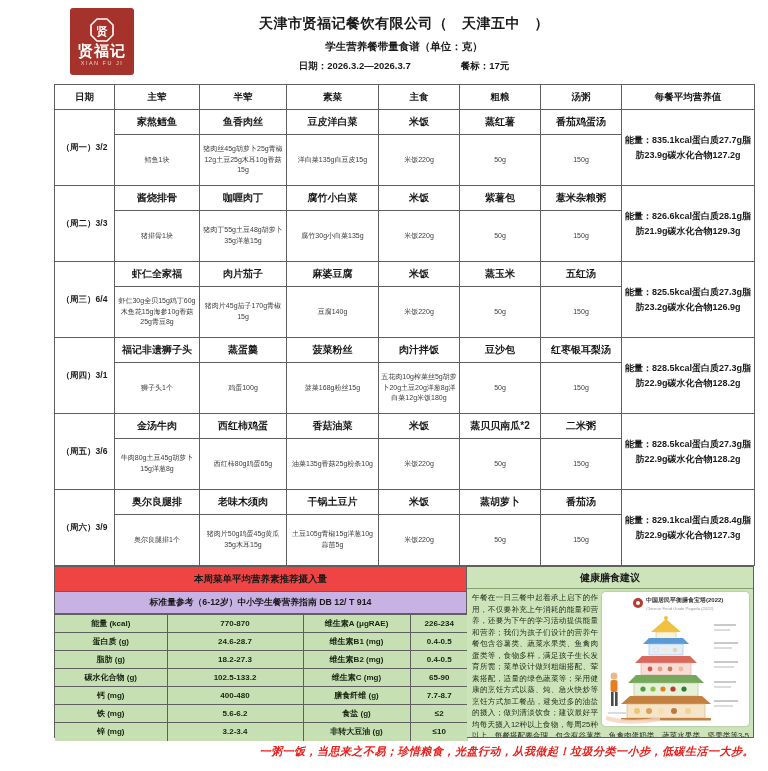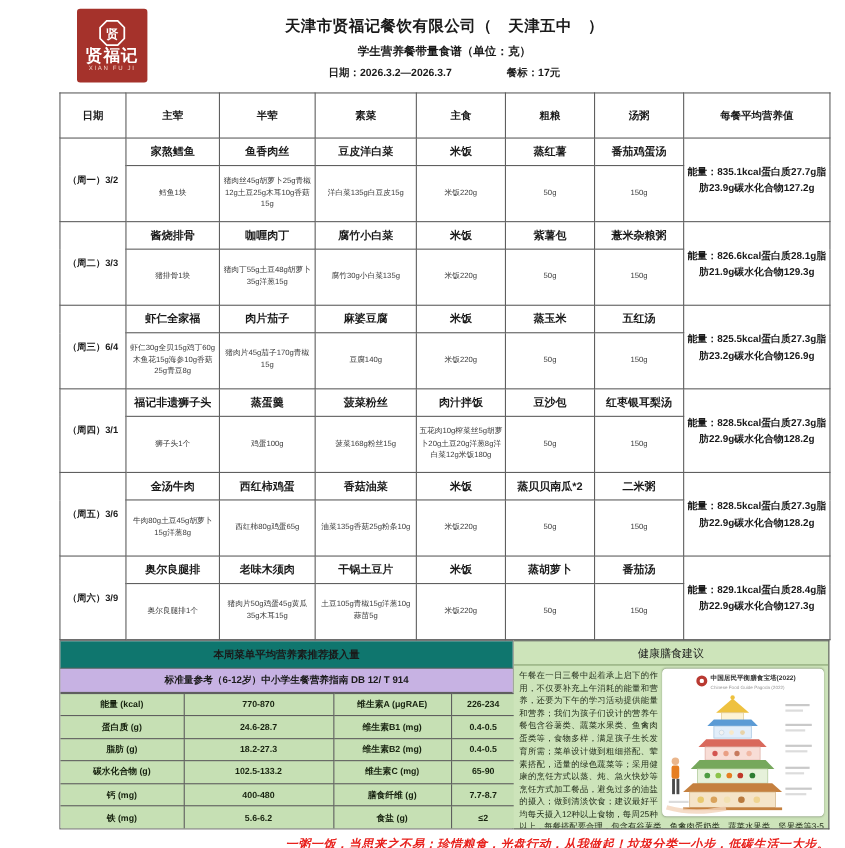--- a/index.html
+++ b/index.html
@@ -25,52 +25,52 @@
   .t1 { font-size:14px; font-weight:bold; letter-spacing:0.5px; }
   .t2 { font-size:10.5px; font-weight:bold; margin-top:7px; }
   .t3 { font-size:9.5px; font-weight:bold; margin-top:6px; display:flex; justify-content:center; gap:50px; }
 
   
   table.menu { width:700px; border-collapse:collapse; table-layout:fixed; }
   table.menu th, table.menu td {
     border:1px solid #5f5f5f; text-align:center; vertical-align:middle; padding:1px 2px;
     overflow:hidden;
   }
-  table.menu th { font-size:9.5px; height:41px; font-weight:bold; }
+  table.menu th { font-size:9.5px; height:25px; font-weight:bold; }
   td.dish-name { font-size:10px; font-weight:bold; height:25px; }
   td.dish-detail { font-size:7px; color:#3a3a3a; height:51px; line-height:1.55; padding:1px 3px; }
   td.date-cell { font-size:8.5px; font-weight:bold; }
   td.nutri-cell { font-size:9px; font-weight:bold; line-height:1.6; padding:0 7px; text-align:center; }
 
   
   .bottom { display:flex; width:700px; height:172px; }
   .std { width:413px; border:1px solid #5f5f5f; display:flex; flex-direction:column; }
   .std-title {
-    background:#0f766e; font-weight:bold; font-size:9.5px; text-align:center;
+    background:#ef4444; font-weight:bold; font-size:9.5px; text-align:center;
     padding:6px 0 5px; border-bottom:1px solid #5f5f5f;
   }
   .std-sub {
     background:#c7b2e3; font-weight:bold; font-size:8.8px; text-align:center;
     padding:5px 0 4px; border-bottom:1px solid #5f5f5f;
   }
   table.stdtab { width:100%; border-collapse:collapse; table-layout:fixed; background:#c6e0b4; flex:1; }
   table.stdtab td {
     border:1px solid #5f5f5f; font-size:8px; font-weight:bold; text-align:center;
     height:18px; padding:0 2px; color:#17220f;
   }
   table.stdtab tr td:first-child { border-left:none;margin-top:23px; }
   table.stdtab tr td:last-child { border-right:none; }
   table.stdtab tr:last-child td { border-bottom:none; }
 
   .advice {
     width:287px; border:1px solid #5f5f5f; border-left:none; background:#cde4ba;
     display:flex; flex-direction:column;
   }
   .advice-title {
-    text-align:center; font-weight:normal; font-size:10px; padding:4px 0 3px;
+    text-align:center; font-weight:bold; font-size:10px; padding:4px 0 3px;
     border-bottom:1px solid #85a06f;
   }
   .advice-body {
     padding:3px 4px 2px 5px; font-size:7.6px; line-height:1.52; text-align:justify;
     color:#1f2a17; flex:1; overflow:hidden;
   }
   .pagoda-card {
     float:right; width:147px; height:134px; background:#ffffff; border-radius:4px;
     margin:0 0 2px 4px; box-shadow:0 0 2px rgba(0,0,0,0.3);
   }
@@ -286,20 +286,26 @@
             <td>400-480</td>
             <td>膳食纤维 (g)</td>
             <td>7.7-8.7</td>
           </tr>
           <tr>
             <td>铁 (mg)</td>
             <td>5.6-6.2</td>
             <td>食盐 (g)</td>
             <td>≤2</td>
           </tr>
+          <tr>
+            <td>锌 (mg)</td>
+            <td>3.2-3.4</td>
+            <td>非转大豆油 (g)</td>
+            <td>≤10</td>
+          </tr>
         </tbody>
           </table>
       </div>
 
       <div class="advice">
         <div class="advice-title">健康膳食建议</div>
         <div class="advice-body">
           <svg class="pagoda-card" viewBox="0 0 147 134">
             <rect x="0" y="0" width="147" height="134" rx="4" fill="#ffffff"></rect>
             <circle cx="36" cy="11" r="5" fill="#b93a32"></circle>

